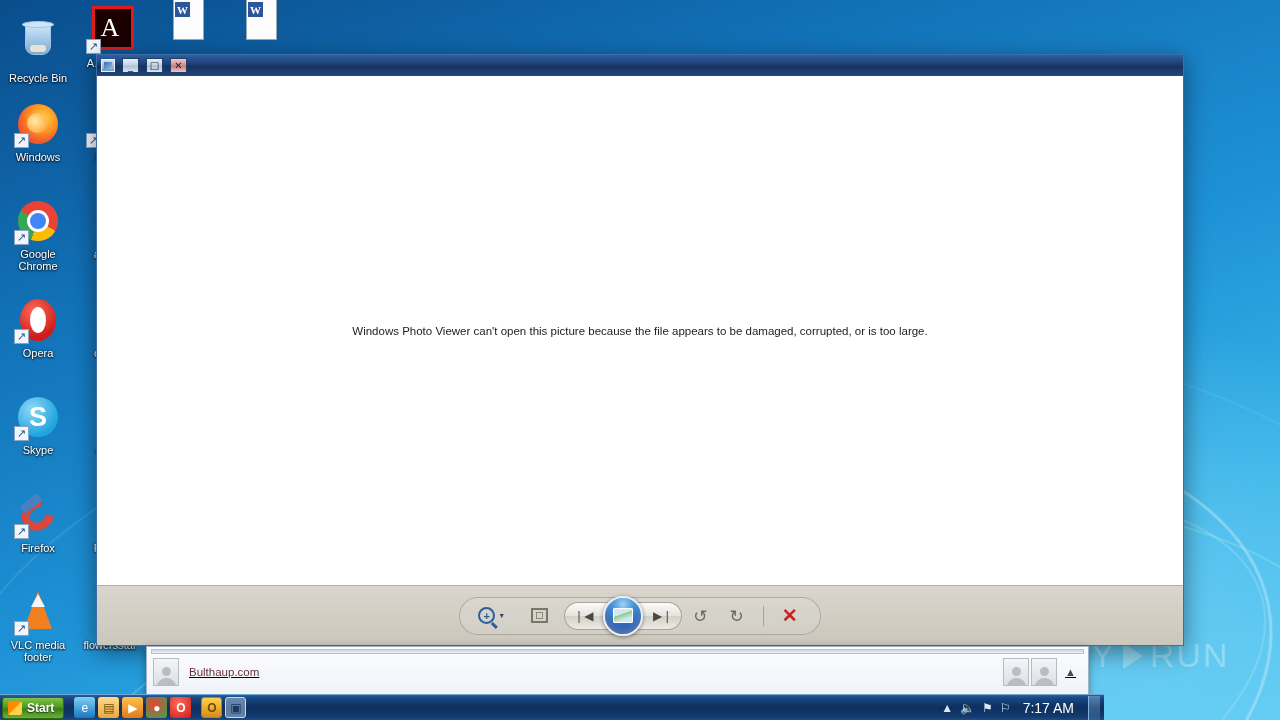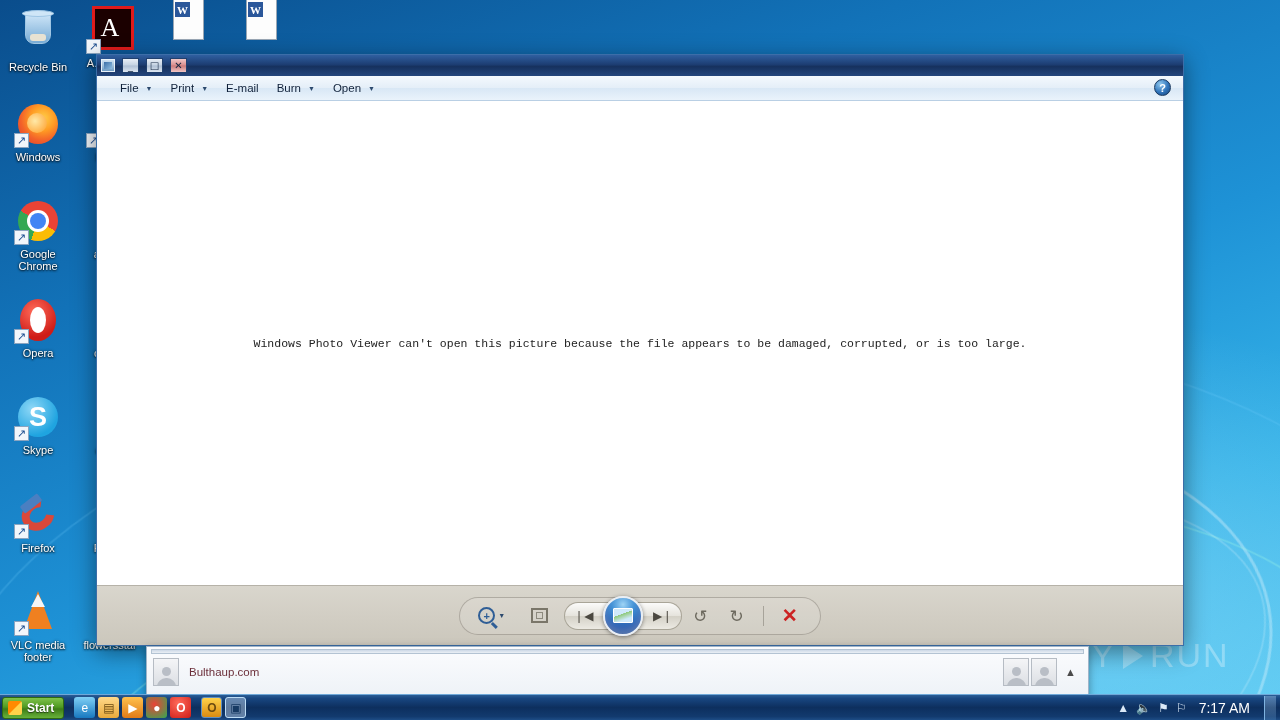--- a/index.html
+++ b/index.html
@@ -101,21 +101,21 @@
     background: radial-gradient(circle at 35% 28%, #8fc8ef 0%, #2f74bb 55%, #17457c 100%);
     color: #fff; font-size: 11px; font-weight: bold;
     display: flex; align-items: center; justify-content: center;
     border: 1px solid #19395f;
   }
 
   #pv-canvas {
     flex: 1 1 auto; background: #ffffff;
     display: flex; align-items: center; justify-content: center;
   }
-  #pv-error { font-size: 11.5px; color: #222; font-family: Liberation Mono, monospace; }
+  #pv-error { font-size: 11.5px; color: #222; }
 
   #pv-bottombar {
     flex: 0 0 60px; height: 60px;
     background: linear-gradient(180deg,#d9d6cd 0%, #d2cec4 50%, #cbc7bc 100%);
     border-top: 1px solid #b6b2a8;
     display: flex; align-items: center; justify-content: center;
     position: relative;
   }
   #pv-controls {
     display: flex; align-items: center; gap: 0;
@@ -169,21 +169,21 @@
   .ctl-rot { padding: 0 11px; font-size: 17px; color: #6d6a5f; font-family: "DejaVu Sans", sans-serif; }
   .sep { width: 1px; height: 20px; background: rgba(120,116,106,0.5); margin: 0 8px; }
   .ctl-del { padding: 0 10px; color: #cc2222; font-size: 19px; font-weight: bold; }
 
   
   #contact-panel {
     position: absolute; left: 146px; top: 646px; width: 943px; height: 52px;
     background: linear-gradient(180deg,#fbfcfe 0%, #eef2f7 100%);
     border: 1px solid #9fb4c9;
     box-shadow: 0 2px 8px rgba(0,0,0,0.35);
-    display: flex; align-items: center; padding: 12px 6px;
+    display: flex; align-items: center; padding: 12px 6px; text-decoration: underline;
   }
   #contact-panel .track {
     position: absolute; left: 4px; right: 4px; top: 2px; height: 5px;
     background: linear-gradient(180deg,#ccd8e6,#eaeff5); border: 1px solid #b3c3d3;
   }
   .avatar {
     width: 26px; height: 28px; border: 1px solid #b6bcc4;
     background: linear-gradient(180deg,#f4f5f7,#dcdfe4);
     display: flex; align-items: flex-end; justify-content: center; overflow: hidden;
     flex: 0 0 auto;
@@ -208,21 +208,21 @@
     pointer-events: none; white-space: nowrap;
   }
   #watermark .tri {
     width: 0; height: 0; border-left: 20px solid rgba(255,255,255,0.30);
     border-top: 13px solid transparent; border-bottom: 13px solid transparent;
     margin: 0 3px;
   }
 
   
   #taskbar {
-    position: absolute; left: 0; bottom: 0; width: 1280px; height: 26px;
+    position: absolute; left: 0; bottom: 0; width: 1104px; height: 26px;
     background: linear-gradient(180deg, #2a5d96 0%, #184680 14%, #0d2f5e 50%, #123a6e 86%, #1d4d86 100%);
     border-top: 1px solid #6fa8d8;
     display: flex; align-items: center;
   }
   #start-button {
     height: 22px; margin-left: 2px; padding: 0 9px 0 5px;
     background: linear-gradient(180deg,#7fc24a 0%, #4f9a22 45%, #3d7d17 55%, #68b13a 100%);
     border: 1px solid #2f6a12; border-radius: 3px;
     display: flex; align-items: center; gap: 5px;
     color: #fff; font-size: 12px; font-weight: bold;
@@ -259,21 +259,21 @@
 </head>
 <body>
 
 <div id="desktop">
 
   <div class="ribbon r4"></div>
   <div class="ribbon r1"></div>
   <div class="ribbon r2"></div>
   <div class="ribbon r3"></div>
 
-  <div class="dicon" style="left:0px; top:10px;">
+  <div class="dicon" style="left:0px; top:21px;">
     <div class="glyph">
       <div style="position:absolute;left:11px;top:2px;width:26px;height:32px;border-radius:4px 4px 9px 9px;background:linear-gradient(180deg,rgba(220,240,255,0.95),rgba(130,180,220,0.9));border:1px solid #9fc6e4;"></div>
       <div style="position:absolute;left:8px;top:0px;width:32px;height:7px;border-radius:50%;background:#cfe6f7;border:1px solid #9fc6e4;"></div>
       <div style="position:absolute;left:16px;top:24px;width:16px;height:7px;border-radius:3px;background:#e8e2d2;"></div>
     </div>
     <div class="lbl">Recycle Bin</div>
   </div>
 
   <div class="dicon" style="left:0px; top:100px;">
     <div class="glyph">
@@ -407,42 +407,20 @@
 
   <div id="pv-window">
 
     <div id="pv-titlebar">
       <div class="tb-icon"></div>
       <div class="wbtn">_</div>
       <div class="wbtn">□</div>
       <div class="wbtn close">✕</div>
     </div>
 
-    <div id="pv-menubar">
-      <div class="menu-item">
-        <span>File</span>
-        <span class="caret">▼</span>
-      </div>
-      <div class="menu-item">
-        <span>Print</span>
-        <span class="caret">▼</span>
-      </div>
-      <div class="menu-item">
-        <span>E-mail</span>
-      </div>
-      <div class="menu-item">
-        <span>Burn</span>
-        <span class="caret">▼</span>
-      </div>
-      <div class="menu-item">
-        <span>Open</span>
-        <span class="caret">▼</span>
-      </div>
-      <div id="pv-help">?</div>
-    </div>
 
     <div id="pv-canvas">
       <div id="pv-error">Windows Photo Viewer can't open this picture because the file appears to be damaged, corrupted, or is too large.</div>
     </div>
 
     <div id="pv-bottombar">
       <div id="pv-controls">
 
         <div class="ctl ctl-zoom">
           <span class="mag">+</span>

